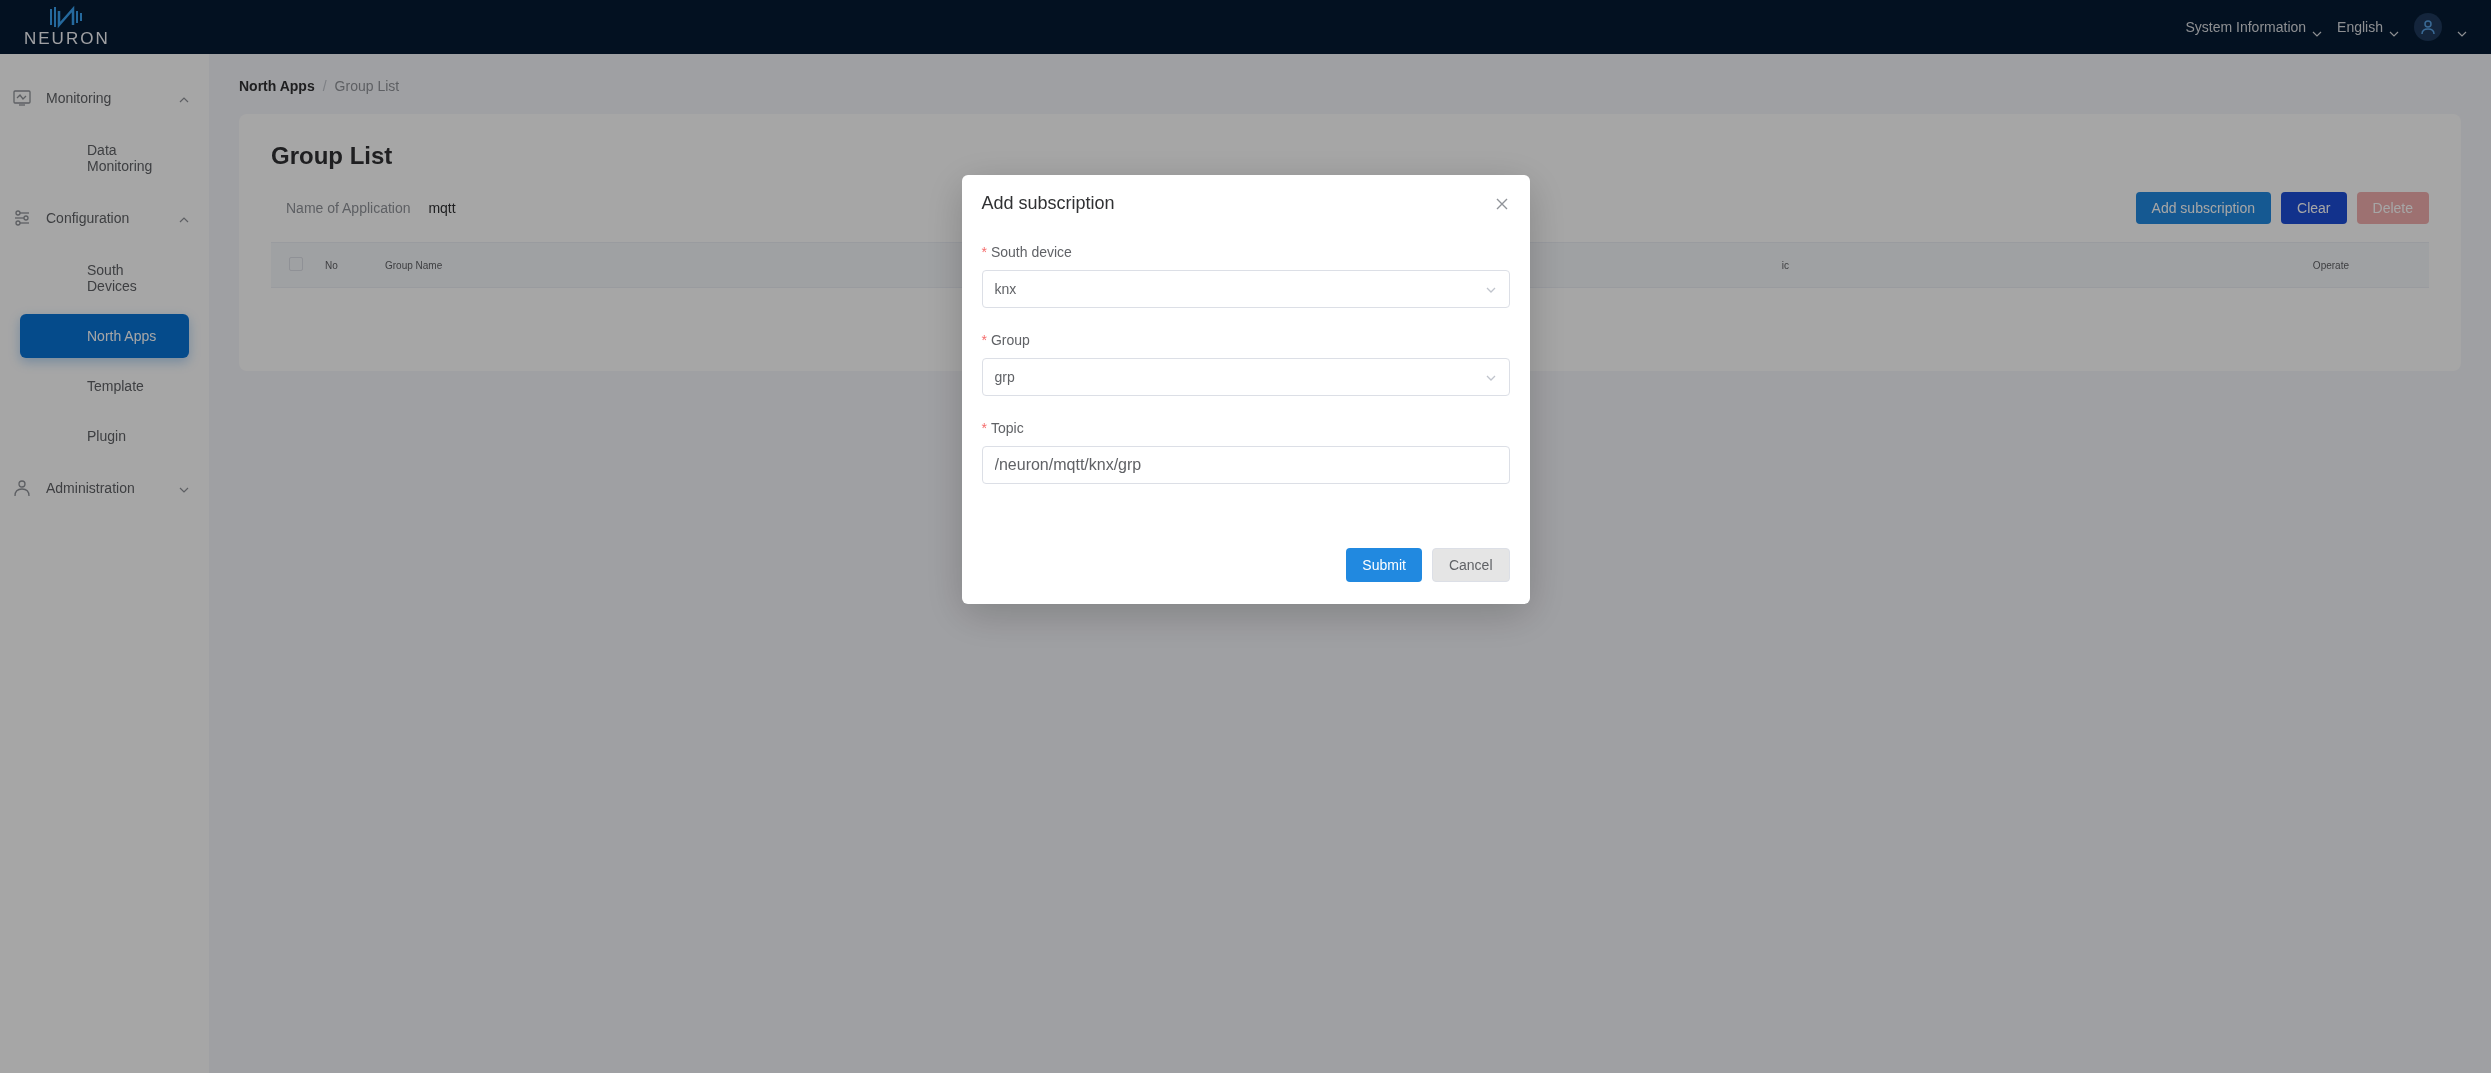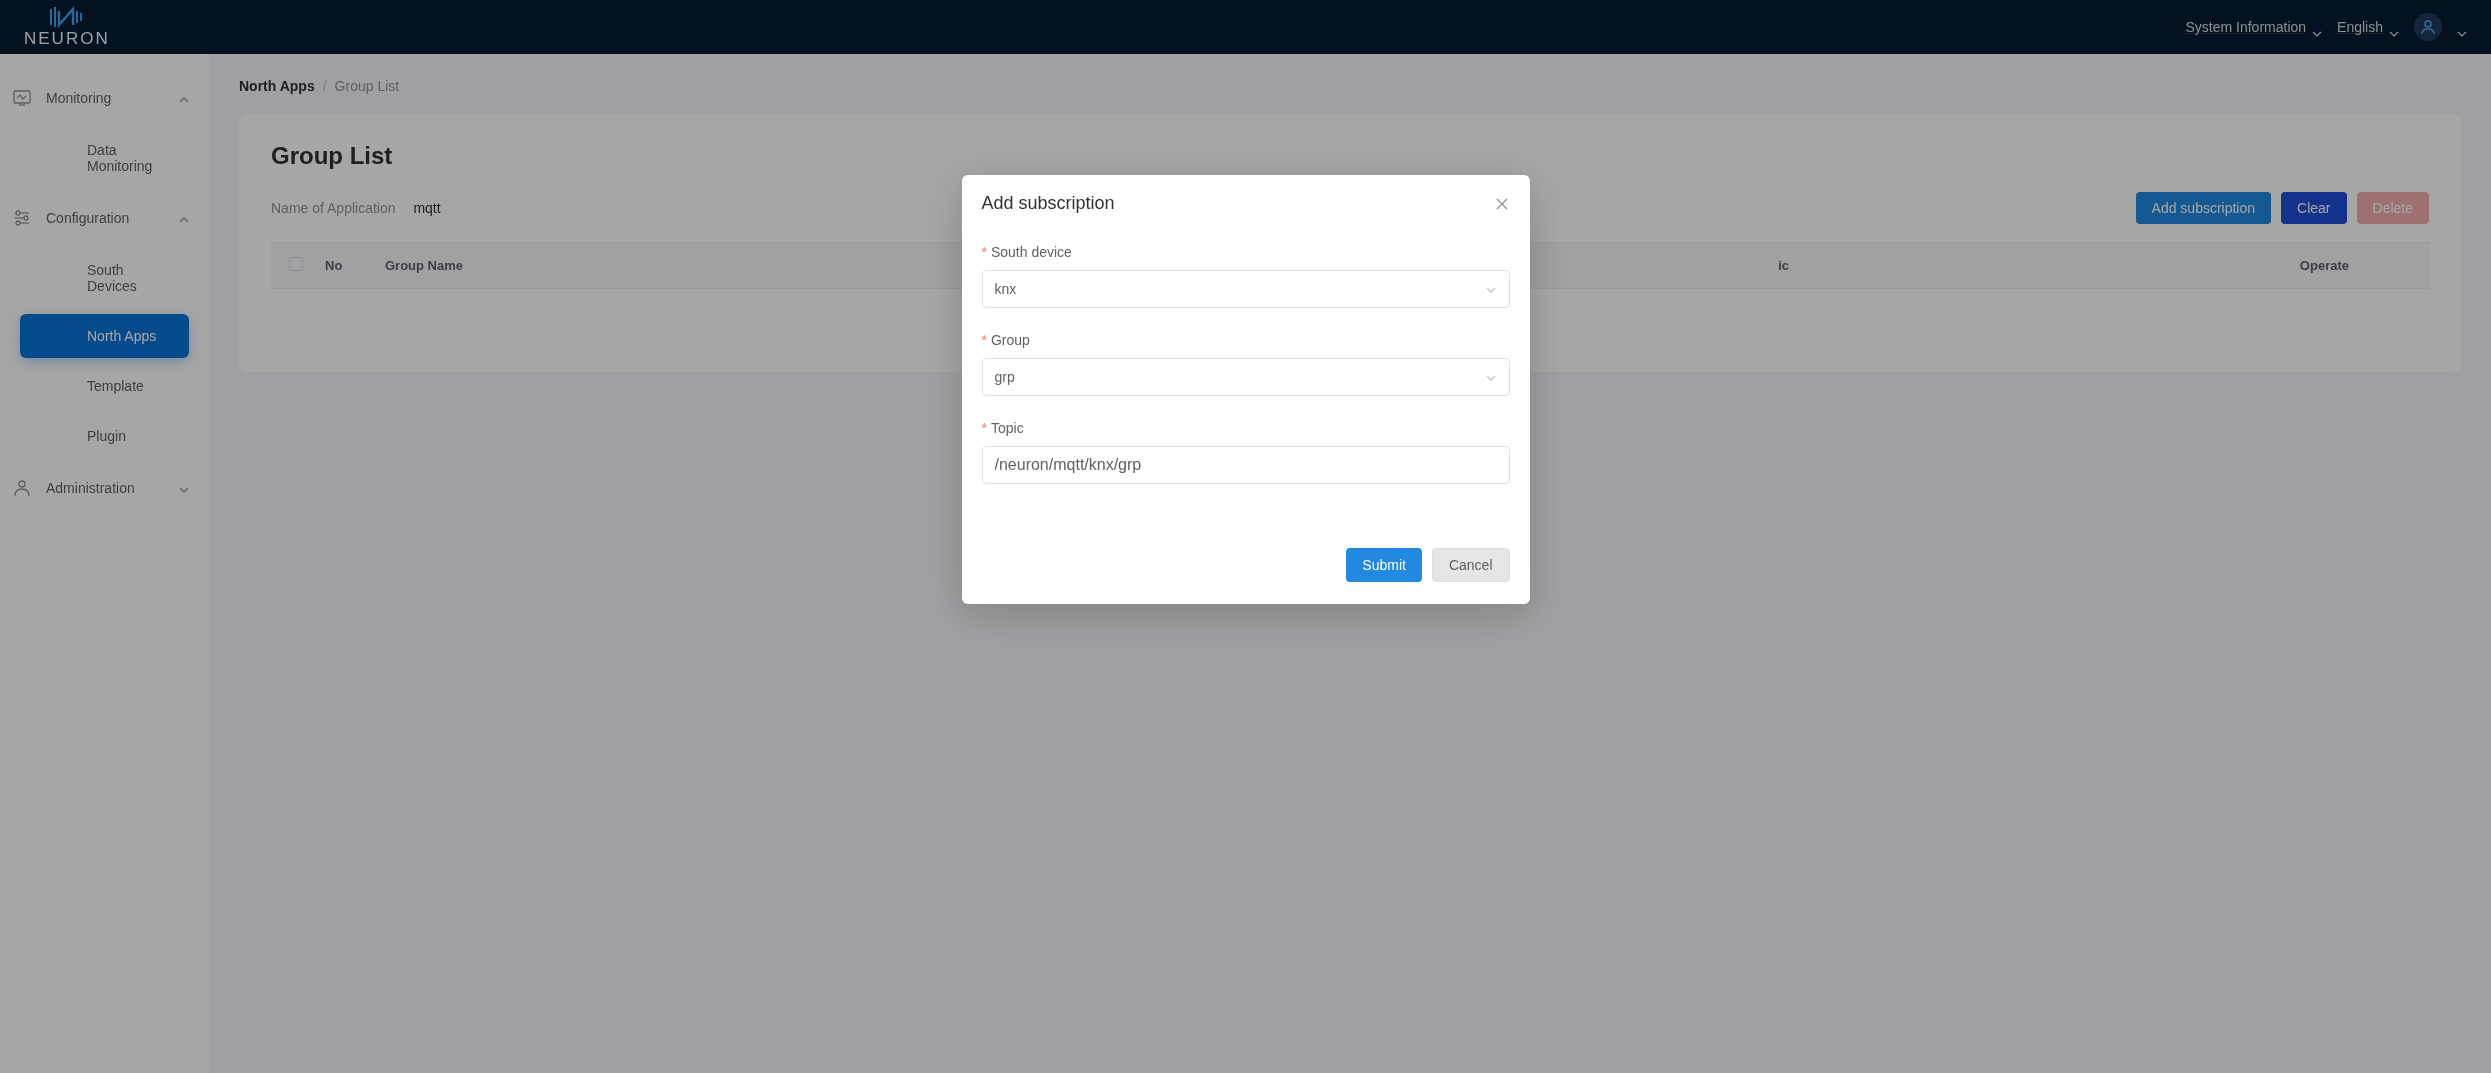--- a/index.html
+++ b/index.html
@@ -32,21 +32,20 @@
     .brand-name {
       color: #f5f6fa;
       font-size: 17px;
       letter-spacing: 2px;
       font-weight: 400;
     }
     .header-right {
       display: flex;
       align-items: center;
       gap: 15px;
-      text-decoration: underline;
     }
     .header-menu-item {
       color: #d9dce1;
       font-size: 14px;
       display: flex;
       align-items: center;
       gap: 6px;
       cursor: pointer;
     }
     .chevron-down {
@@ -144,20 +143,21 @@
 
     .card-header-row {
       display: flex;
       align-items: center;
       justify-content: space-between;
       margin-bottom: 18px;
     }
     .app-name-label {
       color: #909399;
       margin-right: 14px;
+      margin-left: 15px;
     }
     .app-name-value {
       color: #303133;
     }
     .card-actions {
       display: flex;
       gap: 10px;
     }
     .btn {
       padding: 8px 16px;
@@ -184,23 +184,23 @@
       border-top: 1px solid #ebeef5;
     }
     .table {
       width: 100%;
       border-collapse: collapse;
     }
     .table th {
       text-align: left;
       padding: 14px 10px;
       color: #606266;
-      font-weight: 700;
+      font-weight: 400;
       background-color: #f5f7fa;
-      font-size: 13px;
+      font-size: 10px;
     }
     .table th:first-child {
       padding-left: 18px;
       width: 44px;
     }
     .table th.col-no { width: 60px; }
     .table th.col-group { }
     .table th.col-topic { text-align: right; padding-right: 440px; }
     .table th.col-operate { text-align: right; padding-right: 80px; width: 200px; }
     .checkbox-box {

